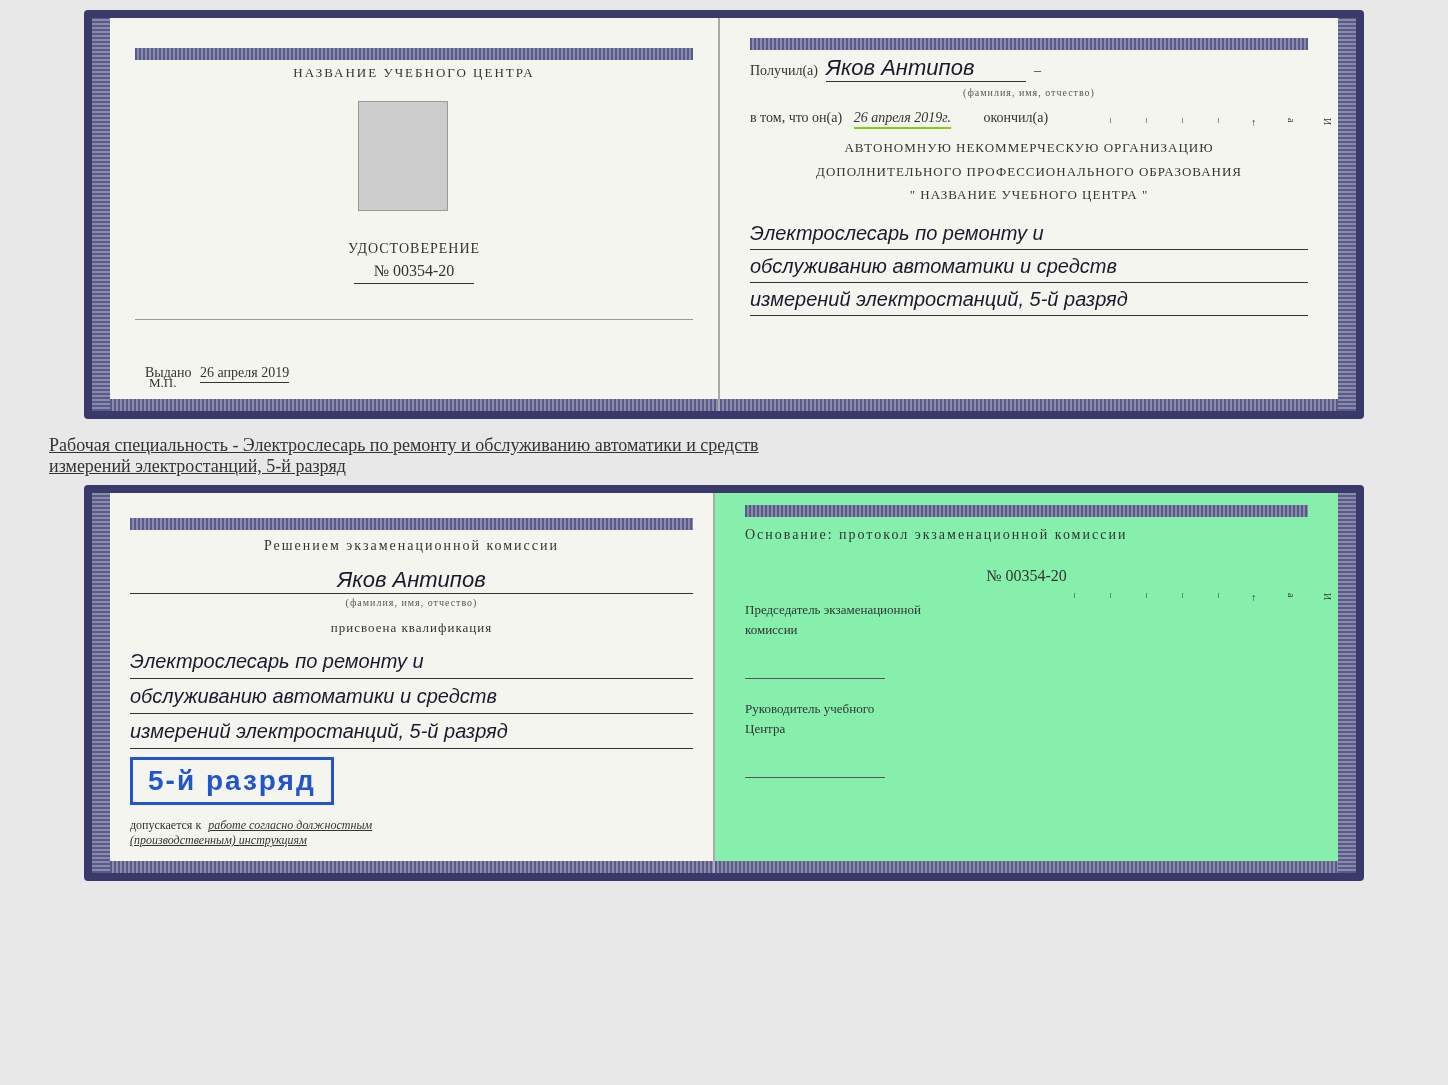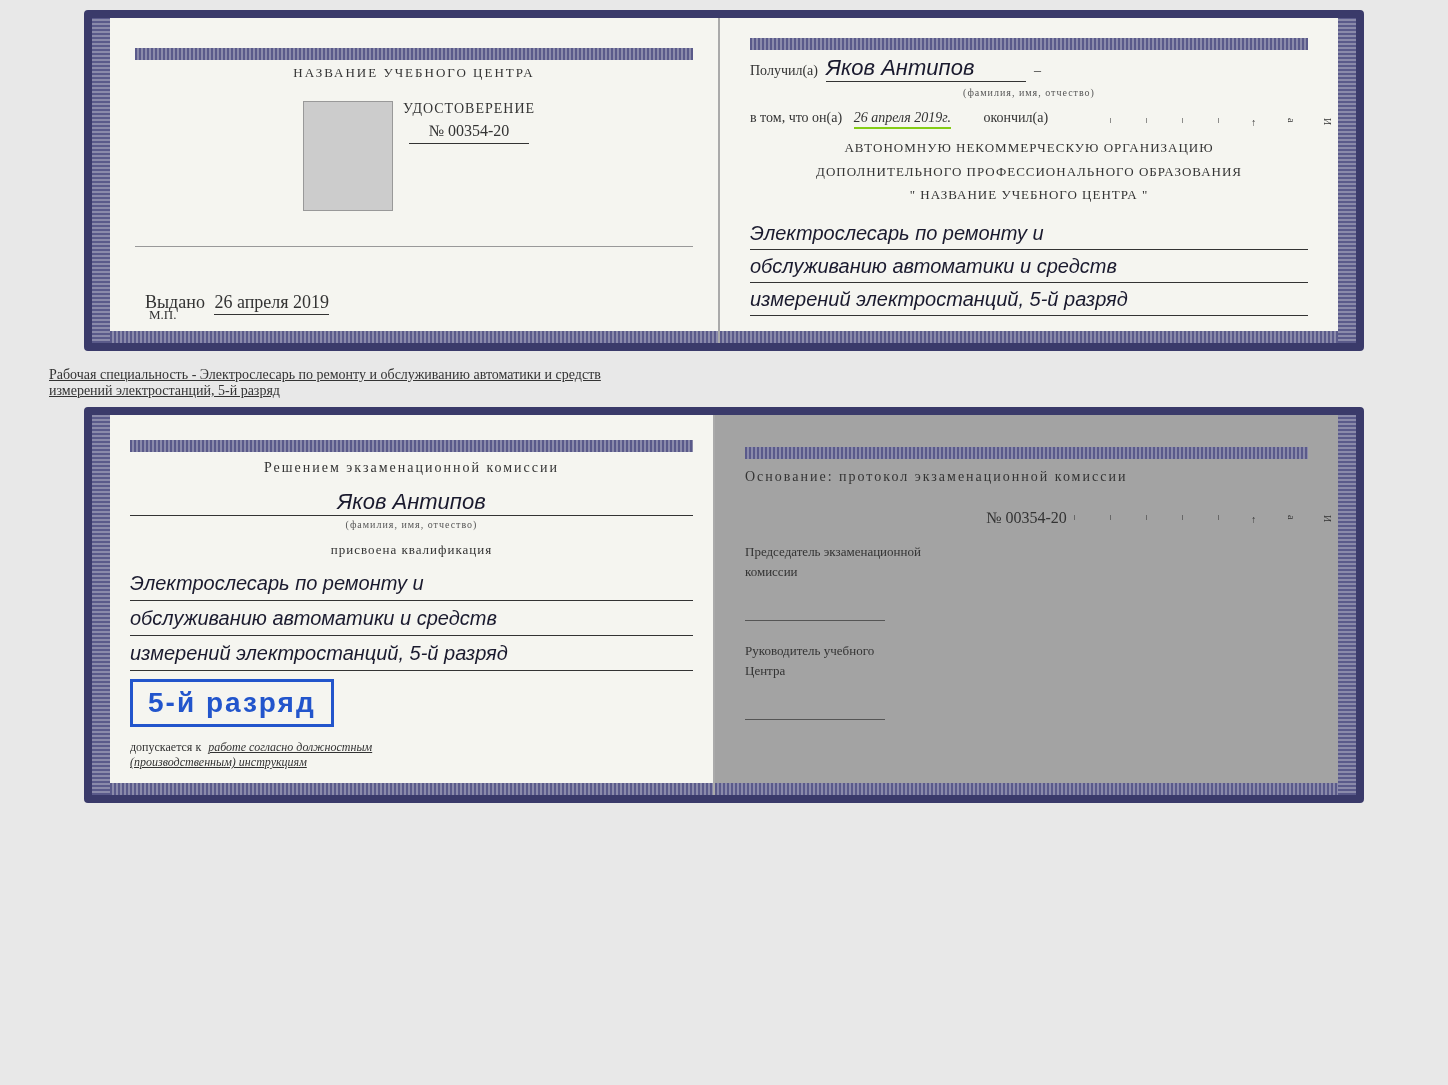--- a/index.html
+++ b/index.html
@@ -105,21 +105,21 @@
       font-size: 16px;
       color: #333;
       border-bottom: 1px solid #333;
       padding-bottom: 3px;
       display: inline-block;
       min-width: 120px;
       text-align: center;
     }
 
     .issued-line {
-      font-size: 18px;
+      font-size: 14px;
       color: #333;
       margin-top: 30px;
       align-self: flex-start;
       margin-left: 10px;
     }
 
     .issued-line span {
       color: #333;
     }
 
@@ -229,22 +229,22 @@
     .doc2-page-left {
       flex: 1;
       background: #f5f5f0;
       border-right: 2px solid #aaa;
       padding: 25px 20px;
       position: relative;
     }
 
     .doc2-page-right {
       flex: 1;
-      background: #a3a3a3;
-      padding: 32px 30px;
+      background: #86efac;
+      padding: 12px 30px;
       position: relative;
     }
 
     .commission-decision {
       font-size: 14px;
       letter-spacing: 2px;
       color: #333;
       text-align: center;
       margin-bottom: 10px;
       line-height: 1.6;
@@ -376,20 +376,21 @@
         #8a8aaa 2px,
         #8a8aaa 4px
       );
       margin-top: 5px;
     }
 
     .left-page-inner {
       display: flex;
       gap: 10px;
       align-items: flex-start;
+      flex-direction: column;
     }
   </style>
 </head>
 <body>
 
 <div class="document-container">
   <div class="doc-spine-left"></div>
   <div class="doc-pages">
 
     <div class="doc-page-left">
@@ -450,21 +451,21 @@
         <span>–</span>
         <span>–</span>
       </div>
       <div class="bottom-border" style="position:absolute; bottom:0; left:0; right:0;"></div>
     </div>
   </div>
   <div class="doc-spine-right"></div>
 </div>
 
 <div class="between-label">
-  <span style="text-decoration: underline; font-size:14px; color:#333;">Рабочая специальность - Электрослесарь по ремонту и обслуживанию автоматики и средств<br>измерений электростанций, 5-й разряд</span>
+  <span style="text-decoration: underline; font-size:18px; color:#333;">Рабочая специальность - Электрослесарь по ремонту и обслуживанию автоматики и средств<br>измерений электростанций, 5-й разряд</span>
 </div>
 
 <div class="document-container">
   <div class="doc-spine-left"></div>
   <div class="doc-pages">
 
     <div class="doc2-page-left">
       <div class="top-border"></div>
 
       <div class="commission-decision">Решением  экзаменационной  комиссии</div>

